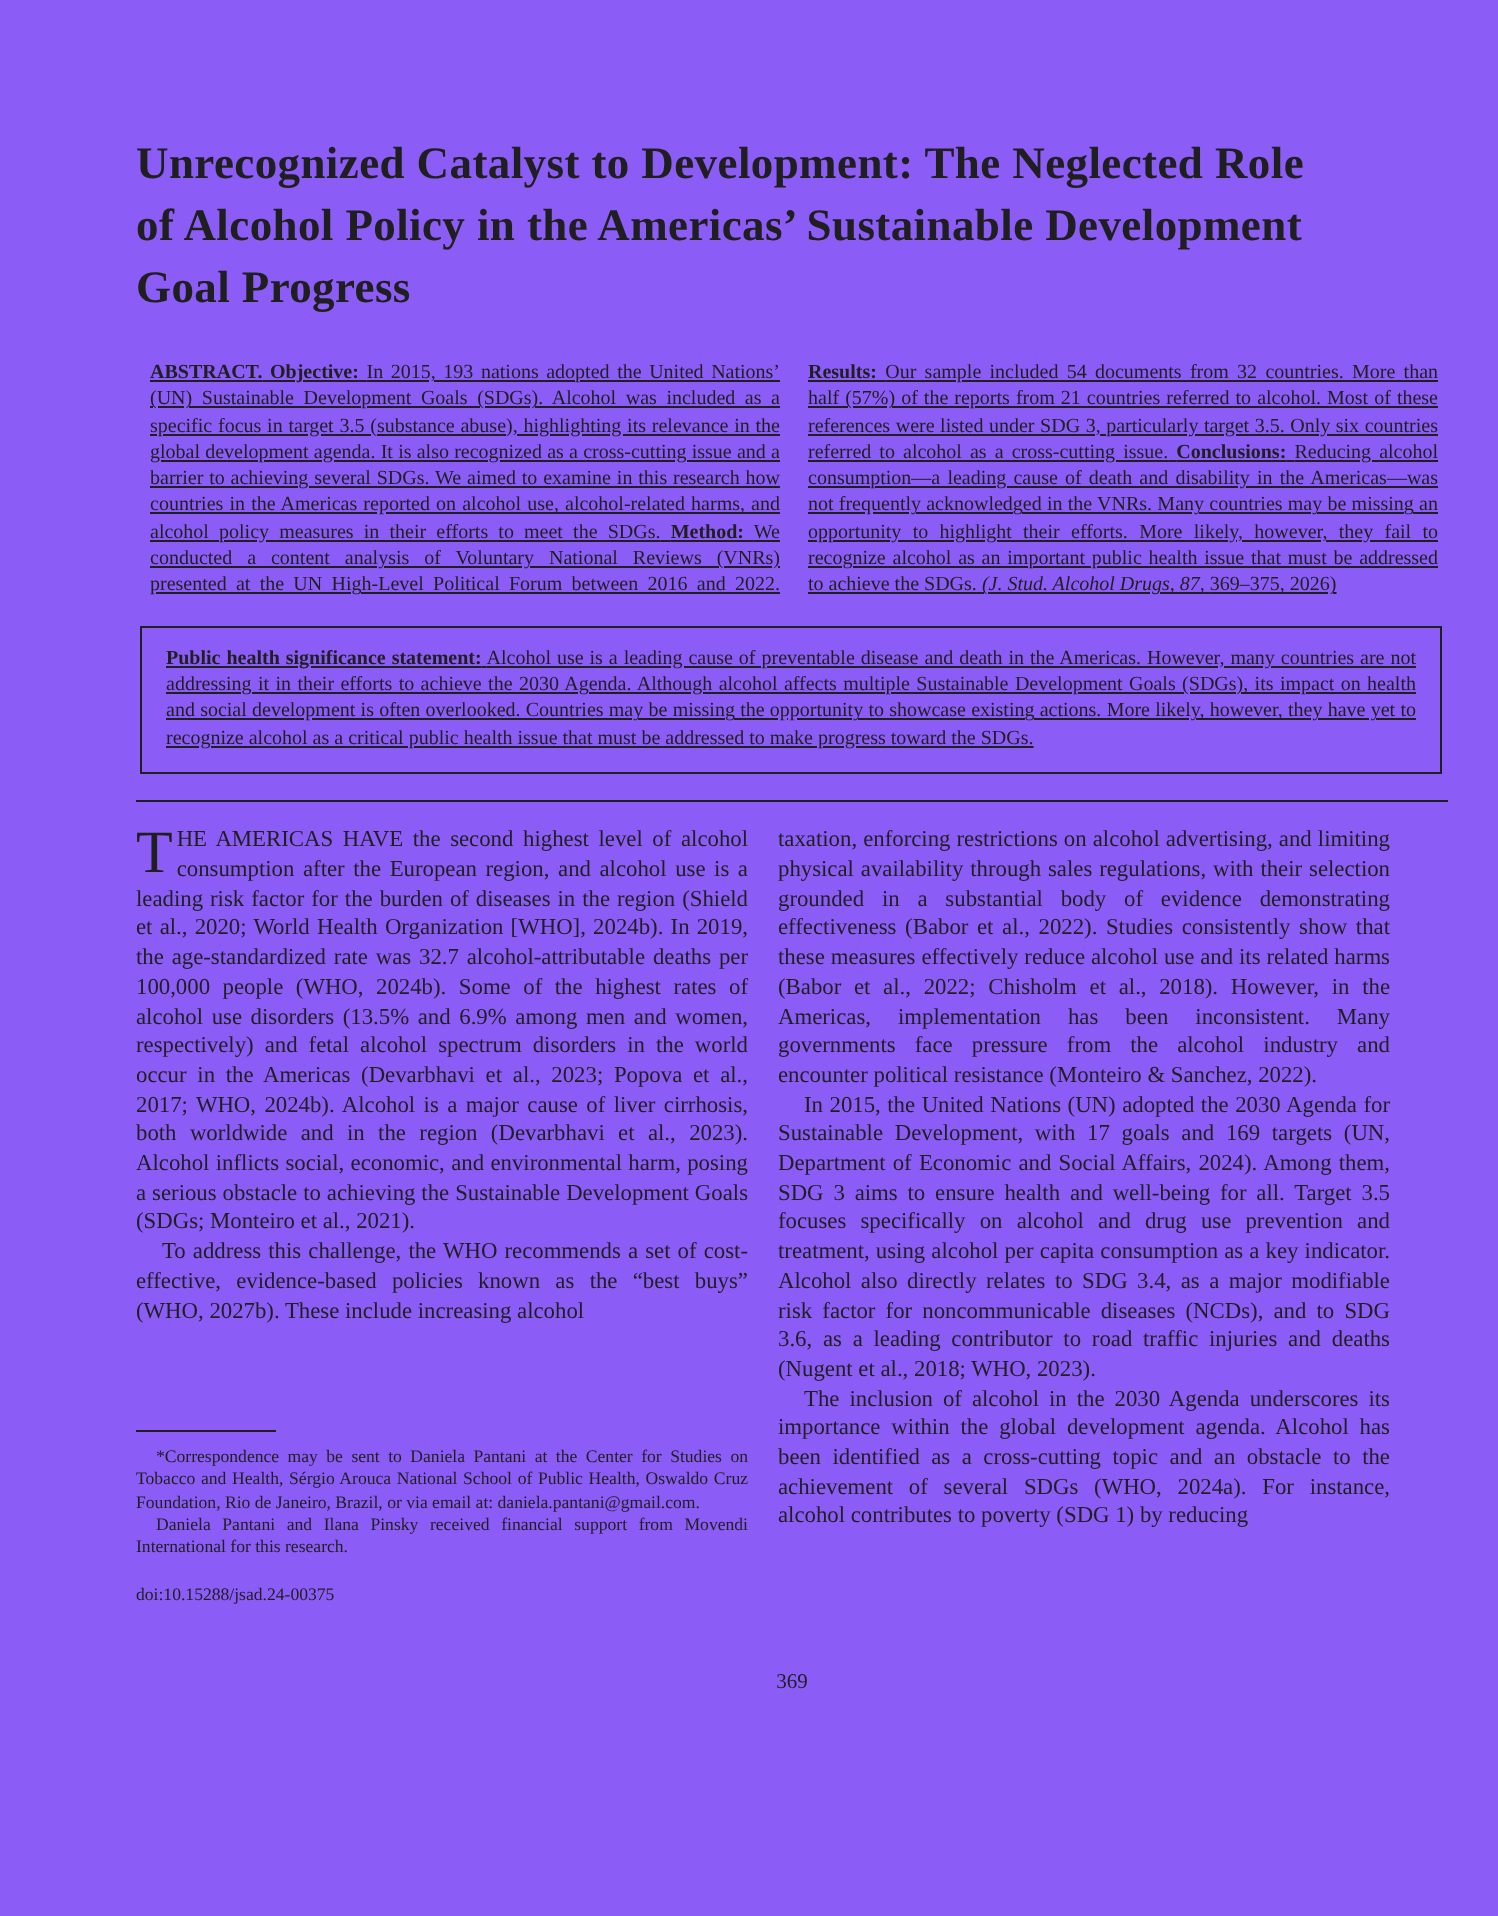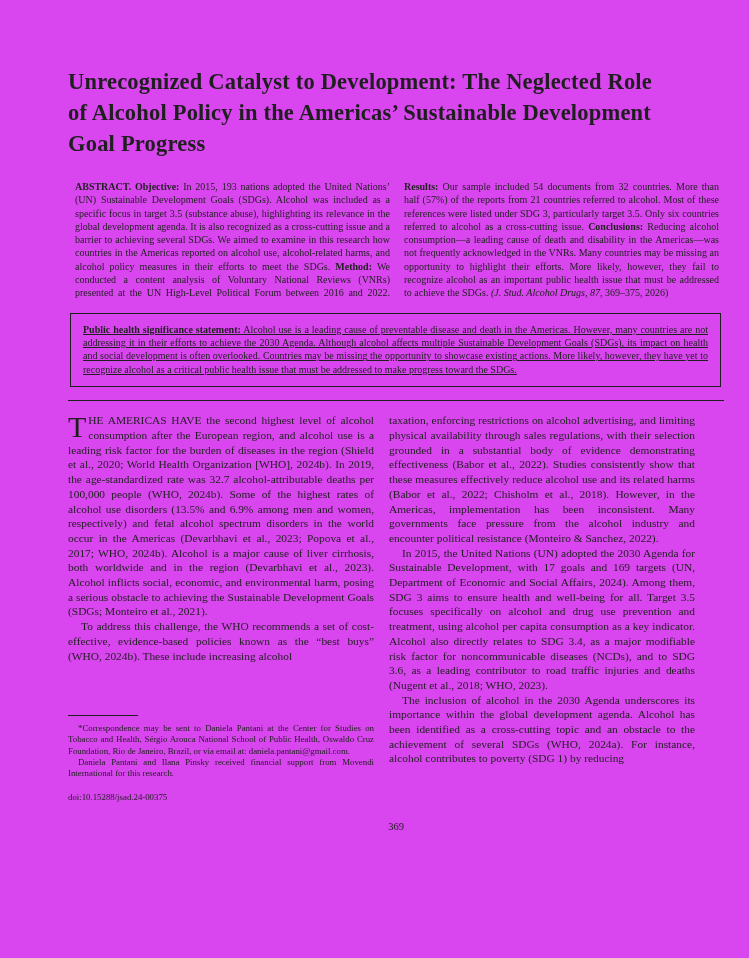--- a/index.html
+++ b/index.html
@@ -2,21 +2,21 @@
 <html><head>
 <meta charset="utf-8">
 <style>
   * { margin:0; padding:0; box-sizing:border-box; }
   html,body { background:#ffffff; }
   body { font-family:"Liberation Serif","DejaVu Serif",serif; color:#1f1f1f; }
 
   .page {
     position:relative;
     width:749px; height:958px;
-    background:#d946ef;
+    background:#8b5cf6;
     padding:66px 25px 0 68px;
     overflow:hidden;
   }
 
   .title {
     font-size:22.5px; line-height:31px; font-weight:bold;
     max-width:588px; letter-spacing:0.2px;
     margin-bottom:19px;
   }
 
@@ -28,20 +28,21 @@
 
   .affiliations { font-size:9.8px; line-height:13px; font-style:italic; margin-bottom:21px; }
   .affil.hang { padding-left:14px; text-indent:-14px; max-width:620px; }
   .affil sup { font-size:7px; }
 
   .abstract {
     margin:0 5px 13px 7px;
     column-count:2; column-gap:14px;
     font-size:10px; line-height:13.3px;
     text-align:justify;
+    text-decoration:underline;
   }
 
   .sig-box {
     border:1.5px solid #1f1f1f;
     margin:4px 3px 13px 2px;
     padding:9px 12px 10px;
     font-size:10px; line-height:13.4px;
     text-align:justify;
     text-decoration:underline;
   }
@@ -64,21 +65,21 @@
     font-size:30px; line-height:25px;
     padding-right:2px; padding-top:1px;
   }
 
   .footnote-block { margin-top:auto; padding-bottom:2px; }
   .fn-rule { width:70px; border-top:1px solid #1f1f1f; margin-bottom:7px; }
   .fn { font-size:8.8px; line-height:11.4px; text-align:justify; }
   .fn.indent { text-indent:10px; }
   .fn.doi { text-indent:0; margin-top:12px; }
 
-  .page-number { text-align:center; font-size:10.5px; margin-top:16px; }
+  .page-number { text-align:center; font-size:10.5px; margin-top:31px; }
 
   b { font-weight:bold; }
   .it { font-style:italic; }
 </style>
 </head>
 <body>
 
 <div class="page">
 
   <h1 class="title">Unrecognized Catalyst to Development: The Neglected Role of Alcohol Policy in the Americas’ Sustainable Development Goal Progress</h1>
@@ -103,21 +104,21 @@
 
   <div class="sig-box">
     <p><b>Public health significance statement:</b> <span>Alcohol use is a leading cause of preventable disease and death in the Americas. However, many countries are not addressing it in their efforts to achieve the 2030 Agenda. Although alcohol affects multiple Sustainable Development Goals (SDGs), its impact on health and social development is often overlooked. Countries may be missing the opportunity to showcase existing actions. More likely, however, they have yet to recognize alcohol as a critical public health issue that must be addressed to make progress toward the SDGs.</span></p>
   </div>
 
   <hr class="full-rule">
 
   <div class="columns">
     <div class="col col-left">
       <p><span class="dropcap">T</span><span>HE AMERICAS HAVE the second highest level of alcohol consumption after the European region, and alcohol use is a leading risk factor for the burden of diseases in the region (Shield et al., 2020; World Health Organization [WHO], 2024b). In 2019, the age-standardized rate was 32.7 alcohol-attributable deaths per 100,000 people (WHO, 2024b). Some of the highest rates of alcohol use disorders (13.5% and 6.9% among men and women, respectively) and fetal alcohol spectrum disorders in the world occur in the Americas (Devarbhavi et al., 2023; Popova et al., 2017; WHO, 2024b). Alcohol is a major cause of liver cirrhosis, both worldwide and in the region (Devarbhavi et al., 2023). Alcohol inflicts social, economic, and environmental harm, posing a serious obstacle to achieving the Sustainable Development Goals (SDGs; Monteiro et al., 2021).</span></p>
-      <p class="indent">To address this challenge, the WHO recommends a set of cost-effective, evidence-based policies known as the “best buys” (WHO, 2024b). These include increasing alcohol</p>
+      <p class="indent">To address this challenge, the WHO recommends a set of cost-effective, evidence-based policies known as the “best buys” (WHO, 2027b). These include increasing alcohol</p>
 
       <div class="footnote-block">
         <div class="fn-rule"></div>
         <p class="fn indent">*Correspondence may be sent to Daniela Pantani at the Center for Studies on Tobacco and Health, Sérgio Arouca National School of Public Health, Oswaldo Cruz Foundation, Rio de Janeiro, Brazil, or via email at: daniela.pantani@gmail.com.</p>
         <p class="fn indent">Daniela Pantani and Ilana Pinsky received financial support from Movendi International for this research.</p>
         <p class="fn doi">doi:10.15288/jsad.24-00375</p>
       </div>
     </div>
 
     <div class="col col-right">

